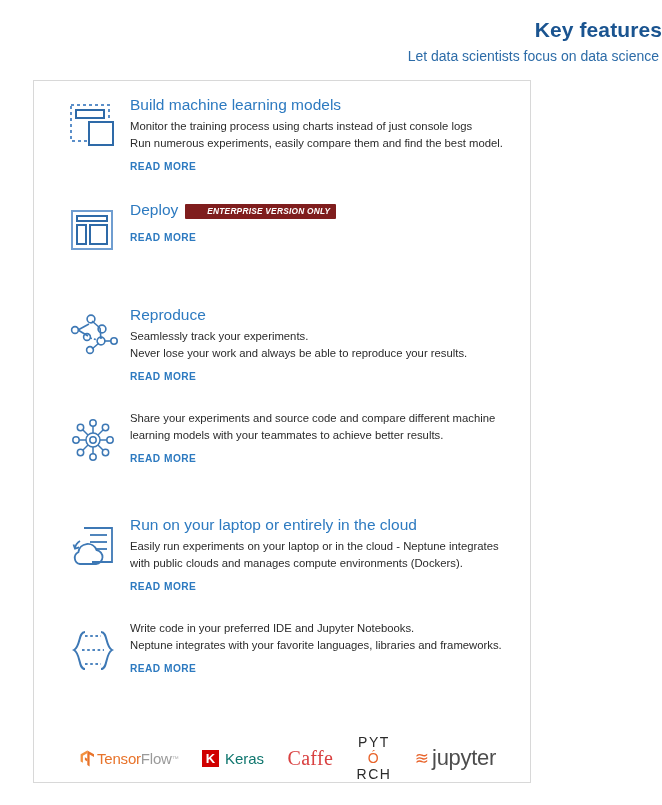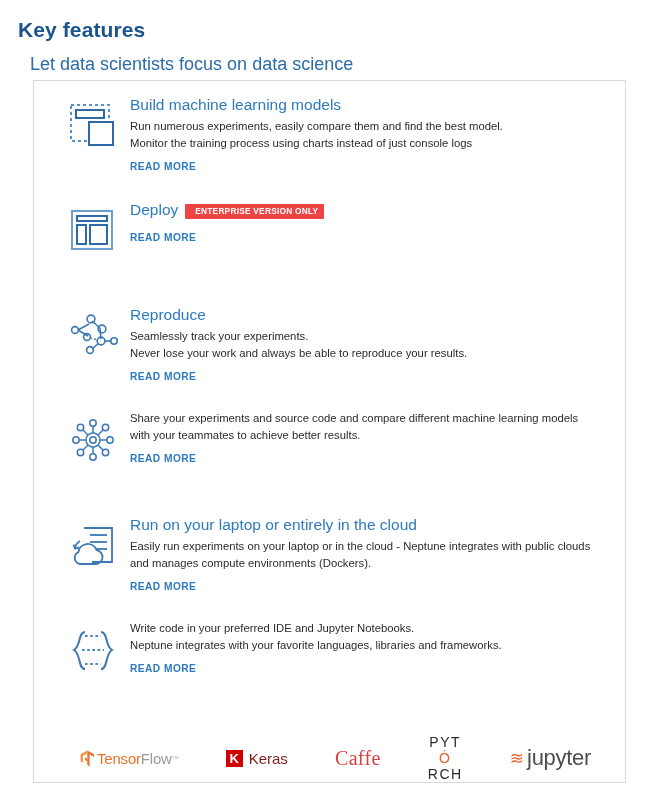--- a/index.html
+++ b/index.html
@@ -10,44 +10,45 @@
   body {
     width: 662px;
     height: 805px;
     font-family: "Liberation Sans", sans-serif;
     color: #333333;
     overflow: hidden;
   }
 
   
   .page-header {
-    padding: 18px 0 0 18px;
+    padding: 18px 0 0 44px;
+    text-align: right;
   }
   .page-title {
     font-size: 21px;
     font-weight: bold;
     color: #1a5490;
     letter-spacing: 0.1px;
     margin: 0 0 6px 0;
     line-height: 1.15;
   }
   .page-subtitle {
-    font-size: 18px;
+    font-size: 14px;
     color: #2d6ca8;
     font-weight: normal;
-    margin: 12px;
+    margin: 3px;
     line-height: 1.2;
   }
 
   
   .card {
     position: absolute;
     left: 33px;
     top: 80px;
-    width: 593px;
+    width: 498px;
     height: 703px;
     border: 1px solid #d8d8d8;
     background: #ffffff;
     box-sizing: border-box;
   }
 
   .features {
     padding: 14px 0 0 0;
   }
 
@@ -81,31 +82,32 @@
 
   .feature-title {
     font-size: 15.5px;
     color: #2d7ac0;
     font-weight: normal;
     line-height: 1.35;
   }
 
   .badge {
     display: inline-block;
-    background: #ef4444;
+    background: #7f1d1d;
     color: #ffffff;
     font-size: 8.3px;
     font-weight: bold;
     letter-spacing: 0.25px;
-    padding: 3px 6px 3px 10px;
+    padding: 3px 6px 3px 22px;
     line-height: 1;
     border-radius: 1px;
     white-space: nowrap;
     position: relative;
     top: 1px;
+    font-style: italic;
   }
 
   .feature-desc {
     font-size: 11.3px;
     color: #2b2b2b;
     line-height: 1.52;
     max-width: 470px;
   }
   .feature-desc div { white-space: nowrap; }
   .feature-desc.wrap div { white-space: normal; }
@@ -139,21 +141,21 @@
 
   .logo-keras .k-box {
     background: #d00000;
     color: #ffffff;
     font-weight: bold;
     font-size: 13px;
     width: 17px; height: 17px;
     display: inline-flex; align-items: center; justify-content: center;
     margin-right: 6px;
   }
-  .logo-keras .k-text { font-size: 15px; color: #7f1d1d; text-align: center; }
+  .logo-keras .k-text { font-size: 15px; color: #0f766e; text-align: center; }
 
   .logo-caffe {
     font-family: "Liberation Serif", serif;
     font-size: 20px;
     color: #d94040;
     letter-spacing: 0.3px;
   }
 
   .logo-pytorch {
     font-size: 14px;
@@ -187,22 +189,22 @@
           <rect x="3" y="3" width="38" height="36" fill="none" stroke="#5b8fc9" stroke-width="2" stroke-dasharray="3,3"></rect>
           <rect x="8" y="8" width="28" height="8" fill="none" stroke="#2e6aa8" stroke-width="2"></rect>
           <rect x="21" y="20" width="24" height="23" fill="#ffffff" stroke="#2e6aa8" stroke-width="2"></rect>
         </svg>
       </div>
       <div class="feature-body">
         <div class="feature-title-row">
           <span class="feature-title">Build machine learning models</span>
         </div>
         <div class="feature-desc">
+          <div>Monitor the training process using charts instead of just console logs</div>
           <div>Run numerous experiments, easily compare them and find the best model.</div>
-          <div>Monitor the training process using charts instead of just console logs</div>
         </div>
         <a class="read-more" href="#">READ MORE</a>
       </div>
     </div>
 
     <div class="feature">
       <div class="feature-icon">
         <svg width="48" height="46" viewBox="0 0 48 46">
           <rect x="4" y="4" width="40" height="38" fill="none" stroke="#6f9dd0" stroke-width="2"></rect>
           <rect x="9" y="9" width="30" height="5" fill="none" stroke="#2e6aa8" stroke-width="2"></rect>

